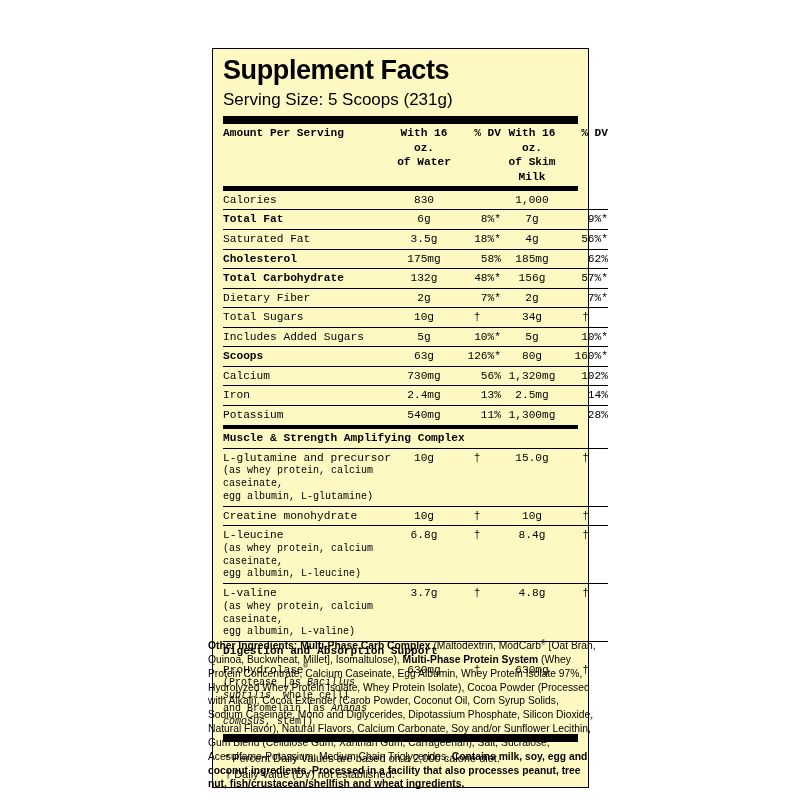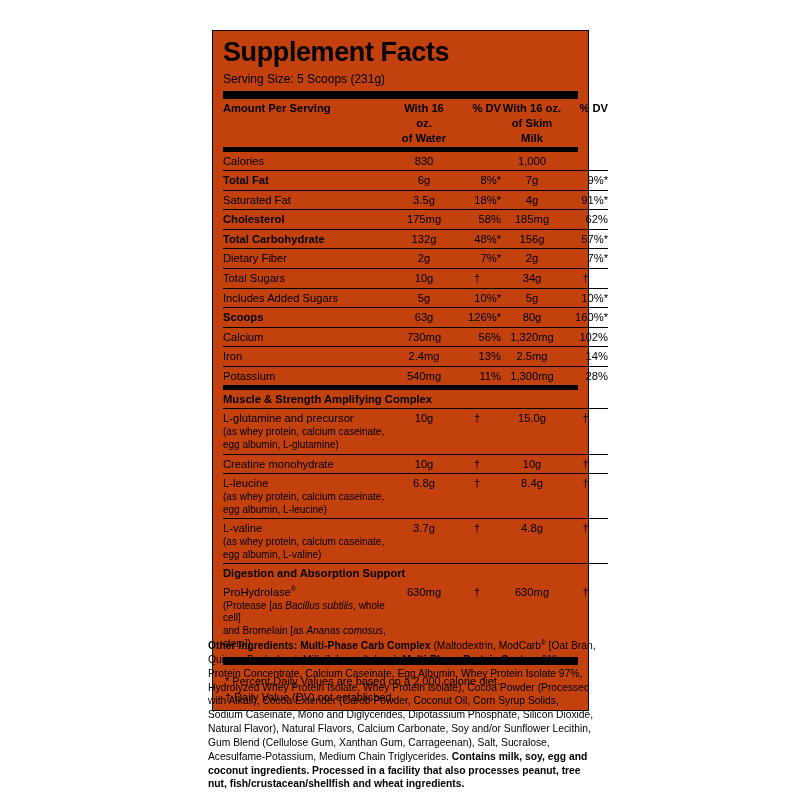--- a/index.html
+++ b/index.html
@@ -9,43 +9,43 @@
     background: #ffffff;
     font-family: "Liberation Sans", sans-serif;
     color: #000000;
     -webkit-font-smoothing: antialiased;
   }
   .page { position: relative; width: 800px; height: 800px; }
 
   
   .panel {
     position: absolute;
-    left: 212px; top: 30px;
+    left: 212px; top: 48px;
     width: 377px;
     border: 1.5px solid #000;
-    background: #c2410c;
+    background: #fef9c3;
     padding: 6px 10px 4px 10px;
   }
   .sf-title {
     font-size: 27px;
     font-weight: bold;
     letter-spacing: -0.4px;
     line-height: 1.05;
     margin: 1px 0 5px 0;
   }
   .serving-line {
-    font-size: 12px;
+    font-size: 17px;
     line-height: 1.34;
     white-space: nowrap;
   }
 
   .bar-thick { height: 8px; background: #000; margin: 4px 0 0 0; }
   .bar-med   { height: 4.5px; background: #000; }
 
-  table.sf { width: 100%; border-collapse: collapse; table-layout: fixed; }
+  table.sf { width: 100%; border-collapse: collapse; table-layout: fixed; font-family: Liberation Mono, monospace; }
   table.sf td {
     font-size: 11.2px;
     line-height: 1.3;
     padding: 2px 0 2px 0;
     vertical-align: top;
   }
   
   col.c-name { width: 172px; }
   col.c-amt  { width: 58px; }
   col.c-dv   { width: 48px; }
@@ -157,21 +157,21 @@
             <td class="amt">6g</td>
             <td class="dv">8%*</td>
             <td class="amt">7g</td>
             <td class="dv">9%*</td>
           </tr>
           <tr class="top">
             <td class="ind1">Saturated Fat</td>
             <td class="amt">3.5g</td>
             <td class="dv">18%*</td>
             <td class="amt">4g</td>
-            <td class="dv">91%*</td>
+            <td class="dv">56%*</td>
           </tr>
           <tr class="top">
             <td class="ind0 b">Cholesterol</td>
             <td class="amt">175mg</td>
             <td class="dv">58%</td>
             <td class="amt">185mg</td>
             <td class="dv">62%</td>
           </tr>
           <tr class="top">
             <td class="ind0 b">Total Carbohydrate</td>

